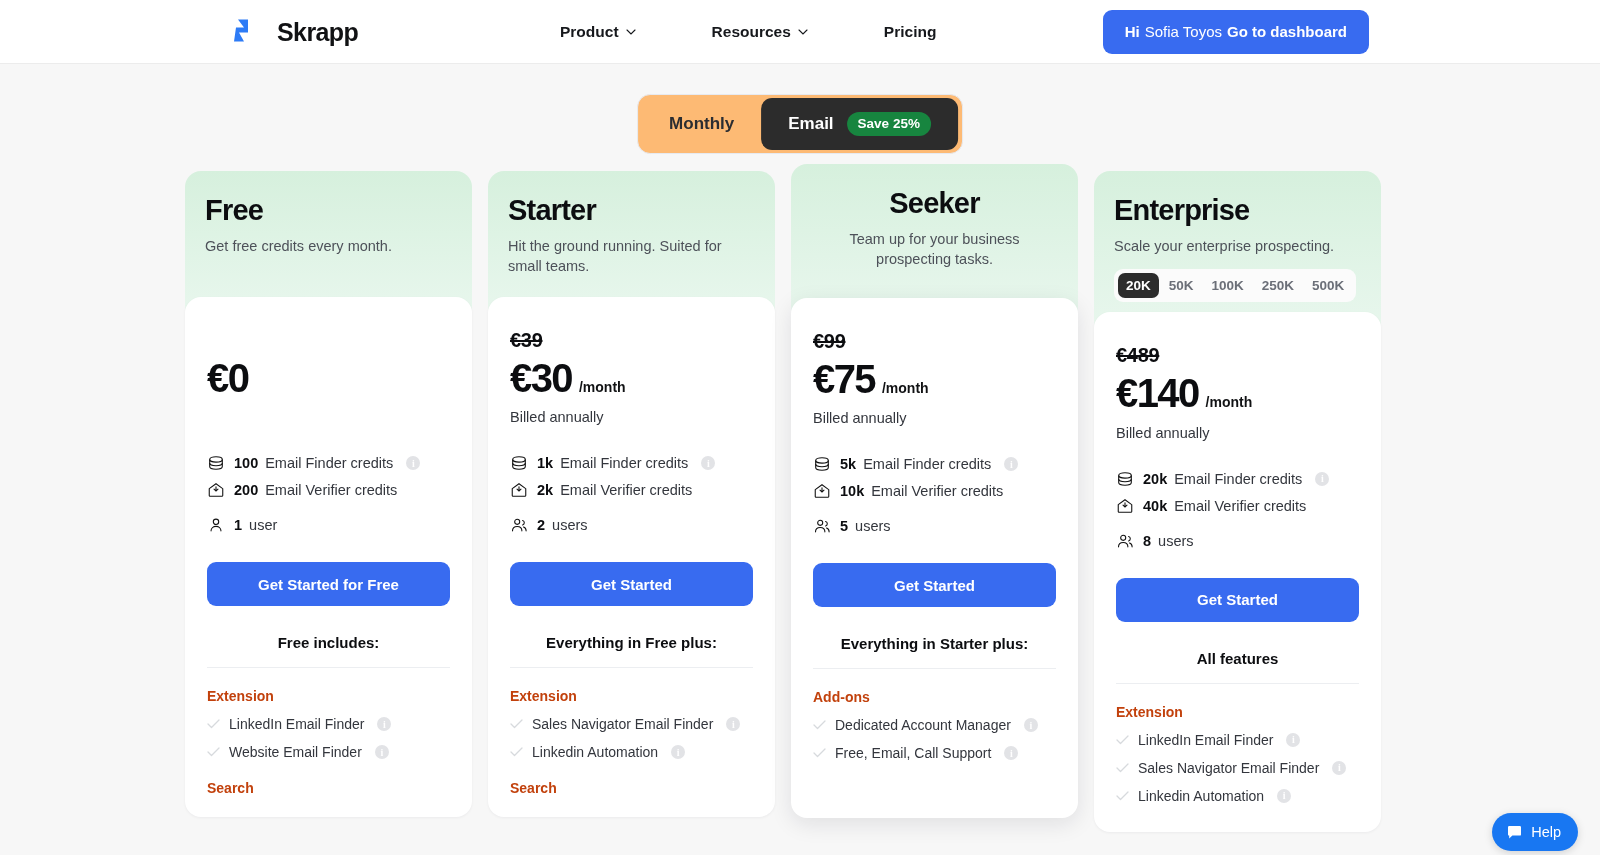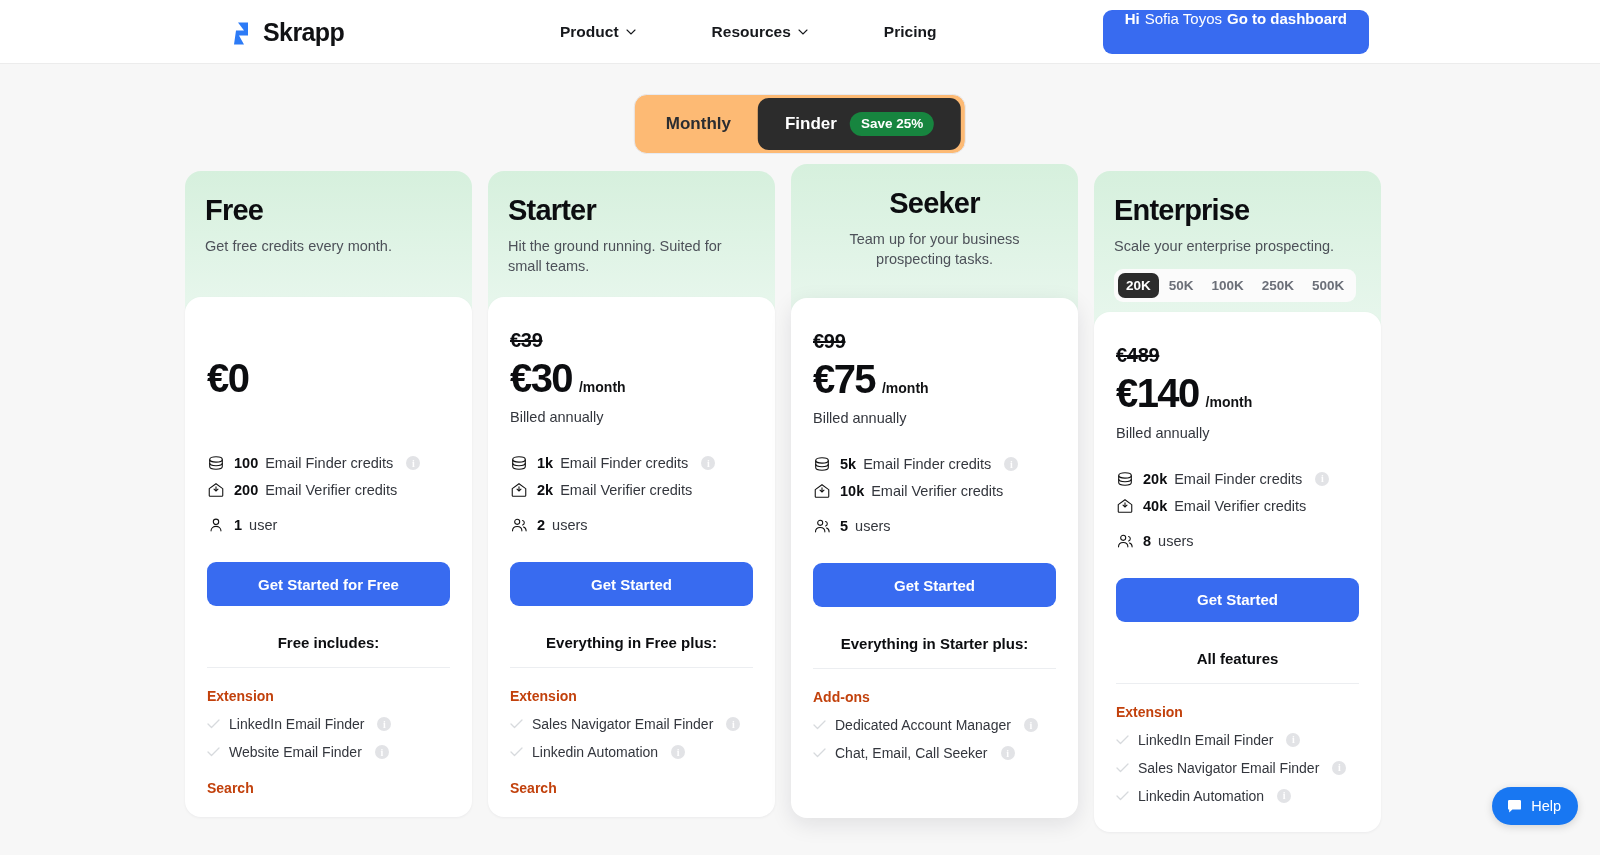--- a/index.html
+++ b/index.html
@@ -13,34 +13,34 @@
 
   
   .header {
     position: absolute; top: 0; left: 0; width: 1600px; height: 64px;
     background: #ffffff;
     border-bottom: 1px solid #ececec;
     display: flex; align-items: center;
   }
   .logo-wrap {
     position: absolute; left: 231px; top: 50%; transform: translateY(-50%);
-    display: flex; align-items: flex-end; gap: 6px;
+    display: flex; align-items: flex-start; gap: 20px;
   }
   .logo-mark { width: 26px; height: 26px; display: block; }
   .logo-text { font-size: 25px; font-weight: 700; letter-spacing: -0.6px; color: #111214; }
 
   .nav { position: absolute; left: 560px; top: 50%; transform: translateY(-50%); display: flex; align-items: center; gap: 76px; }
   .nav-item { display: flex; align-items: center; gap: 7px; font-size: 15.5px; font-weight: 700; color: #16181c; cursor: pointer; white-space: nowrap; }
   .chev { width: 10px; height: 6px; display: block; }
 
   .cta-header {
     position: absolute; right: 231px; top: 50%; transform: translateY(-50%);
     background: #386bf0; color: #fff; border: none; border-radius: 9px;
     height: 44px; padding: 0 22px; cursor: pointer;
-    display: flex; align-items: flex-start; gap: 5px; font-size: 15px; white-space: nowrap;
+    display: flex; align-items: center; gap: 5px; font-size: 15px; white-space: nowrap;
   }
   .cta-header .hi { font-weight: 700; }
   .cta-header .uname { font-weight: 400; }
   .cta-header .go { font-weight: 700; }
 
   
   .toggle-wrap {
     position: absolute; left: 50%; transform: translateX(-50%); top: 94px;
     background: #fdba74; border: 1px solid #e7eaf0; border-radius: 13px;
     height: 60px; padding: 4px; display: flex; align-items: center; justify-content: flex-end;
@@ -126,21 +126,21 @@
   .divider { margin-top: 16px; height: 1px; background: #eceef1; }
 
   .feat-group { margin-top: 20px; }
   .feat-group-title { font-size: 14px; font-weight: 700; color: #c2410c; }
   .feat-item { display: flex; align-items: center; gap: 9px; margin-top: 12px; }
   .check { width: 13px; height: 10px; flex: 0 0 13px; display: block; }
   .feat-label { font-size: 14px; color: #33363d; white-space: nowrap; }
 
   
   .help-btn {
-    position: absolute; right: 22px; bottom: 30px;
+    position: absolute; right: 22px; bottom: 4px;
     background: #1877f2; color: #fff; border: none; border-radius: 22px;
     height: 38px; padding: 0 17px 0 14px; display: flex; align-items: center; gap: 8px;
     font-size: 14.5px; cursor: pointer; font-family: inherit;
     box-shadow: 0 2px 8px rgba(0,0,0,0.15);
   }
   .help-btn svg { width: 17px; height: 17px; display: block; }
 </style>
 </head>
 <body>
 
@@ -184,21 +184,21 @@
       <span class="uname">Sofia Toyos</span>
       <span class="go">Go to dashboard</span>
     </button>
   </div>
 
   <div class="toggle-wrap">
     <button class="toggle-opt">
       <span>Monthly</span>
     </button>
     <button class="toggle-opt active">
-      <span>Finder</span>
+      <span>Email</span>
       <span class="save-badge">Save 25%</span>
     </button>
   </div>
 
   <div class="grid">
 
     <div class="plan">
       <div class="plan-head">
         <div class="plan-name">Free</div>
         <div class="plan-desc">Get free credits every month.</div>
@@ -424,21 +424,21 @@
               </span>
             <span class="feat-label">Dedicated Account Manager</span>
             <span class="info-dot">i</span>
           </div>
           <div class="feat-item">
             <span>
                 <svg class="check" viewBox="0 0 13 10">
                   <path d="M1 5 L4.5 8.5 L12 1" stroke="#d7dadd" stroke-width="1.3" fill="none" stroke-linecap="round" stroke-linejoin="round"></path>
                 </svg>
               </span>
-            <span class="feat-label">Chat, Email, Call Seeker</span>
+            <span class="feat-label">Free, Email, Call Support</span>
             <span class="info-dot">i</span>
           </div>
         </div>
       </div>
     </div>
 
     <div class="plan">
       <div class="plan-head">
         <div class="plan-name">Enterprise</div>
         <div class="plan-desc">Scale your enterprise prospecting.</div>

